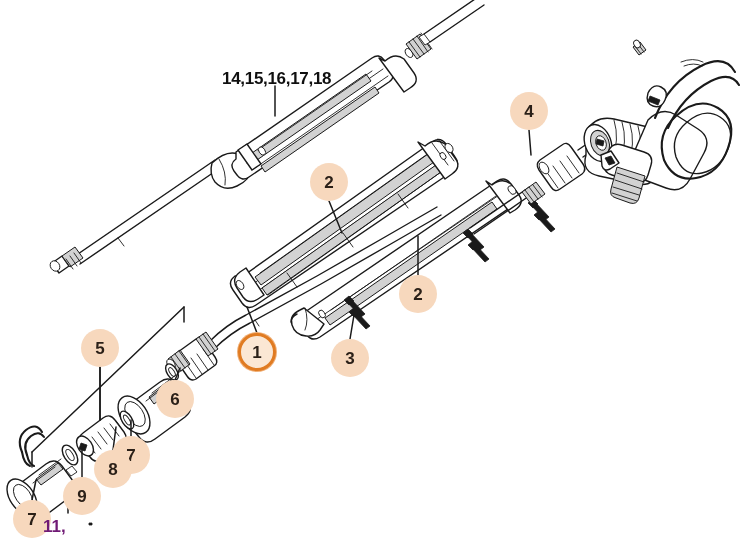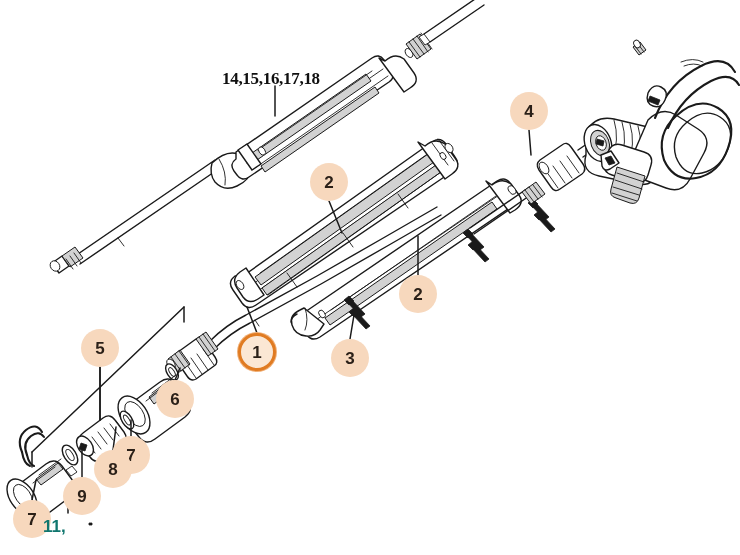--- a/index.html
+++ b/index.html
@@ -46,33 +46,33 @@
     box-sizing: border-box;
     line-height: 1;
   }
   .callout.selected {
     background: #fbe7d4;
     border: 3px solid #e07b22;
     box-shadow: 0 0 0 1px #f0b078;
   }
   .group-label {
     position: absolute;
-    font-family: Liberation Serif, serif;
+    font-family: Liberation Sans, sans-serif;
     font-size: 17px;
     font-weight: bold;
     color: #101010;
     white-space: nowrap;
     letter-spacing: -0.3px;
   }
   .plain-label {
     position: absolute;
     font-family: "Liberation Sans", sans-serif;
     font-size: 17px;
     font-weight: bold;
-    color: #0f766e;
+    color: #701a75;
     white-space: nowrap;
   }
 </style>
 </head>
 <body>
 
 <div id="diagram-root">
 
   <svg id="art-layer" viewBox="0 0 740 555">
     <defs>

